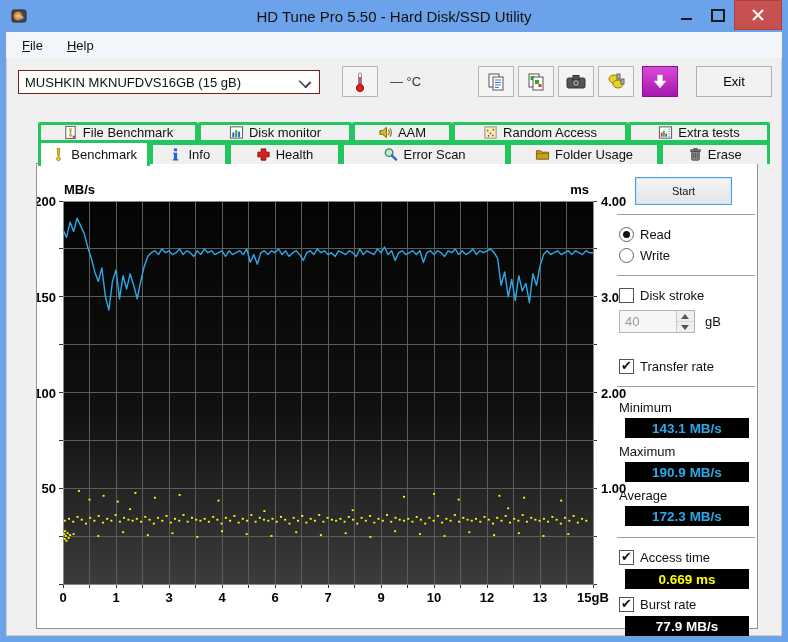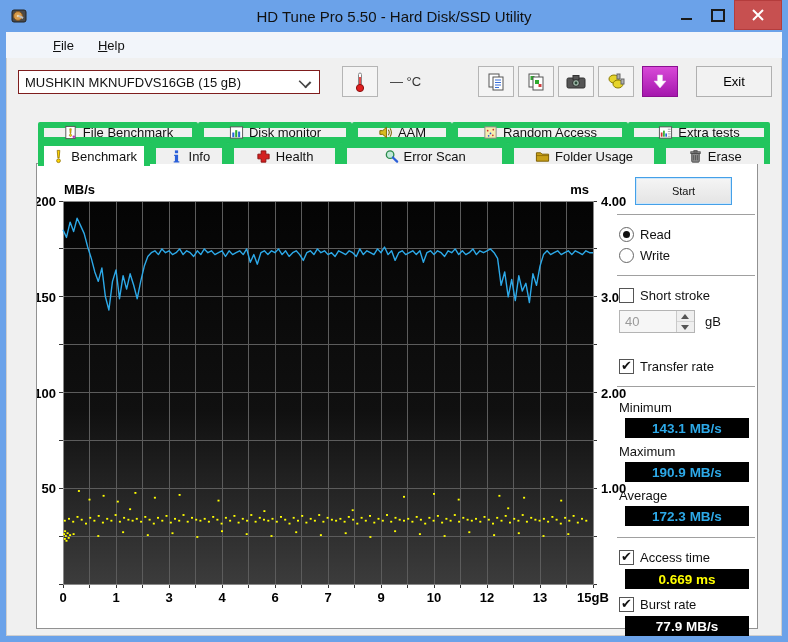--- a/index.html
+++ b/index.html
@@ -9,36 +9,36 @@
   .titlebar{position:absolute;left:0;top:0;width:100%;height:32px;display:flex;align-items:center;}
   .app-icon{margin-left:10px;width:18px;height:18px;}
   .title{position:absolute;left:0;right:0;text-align:center;font-size:15px;color:#111;}
   .winbtns{position:absolute;right:6px;top:0;height:30px;display:flex;align-items:stretch;}
   .wbtn{width:32px;display:flex;align-items:center;justify-content:center;cursor:pointer;}
   .min-glyph{width:11px;height:2px;background:#1a1a1a;margin-top:8px;}
   .max-glyph{width:10px;height:9px;border:2px solid #1a1a1a;background:transparent;}
   .close-btn{width:46px;background:#c75050;border:1px solid #b43c3c;display:flex;align-items:center;justify-content:center;}
   
   .window-body{position:absolute;left:6px;right:6px;top:32px;bottom:6px;background:#f0f0f0;box-shadow:0 0 0 1px #cfcfcf inset;}
-  .menubar{position:absolute;left:0;top:0;right:0;height:26px;background:#f2f5fa;display:flex;align-items:center;font-size:13px;padding-left:31px;}
+  .menubar{position:absolute;left:0;top:0;right:0;height:26px;background:#f2f5fa;display:flex;align-items:center;font-size:13px;}
   .menu-item{display:inline-block;padding:4px 8px;margin-left:8px;color:#111;cursor:default;}
   .menu-item::first-letter{text-decoration:underline;}
   
   .toolbar{position:absolute;left:0;top:26px;right:0;height:58px;}
   .combo{position:absolute;left:12px;top:12px;width:302px;height:24px;background:#fff;border:1px solid #7f1d1d;
     display:flex;align-items:center;font-size:13px;color:#111;padding-left:6px;box-sizing:border-box;}
   .combo .chev{position:absolute;right:9px;top:8px;width:8px;height:8px;border-right:2px solid #444;border-bottom:2px solid #444;transform:rotate(45deg) scale(1,.8);margin-top:-2px;}
   .tool-btn{position:absolute;top:8px;width:36px;height:31px;background:#f4f4f4;border:1px solid #b5b5b5;display:flex;align-items:center;justify-content:center;cursor:pointer;box-sizing:border-box;}
   .temp-label{position:absolute;left:384px;top:16px;font-size:13px;color:#333;}
   .exit-btn{position:absolute;left:690px;top:8px;width:76px;height:31px;background:#f2f2f2;border:1px solid #b0b0b0;
     font-size:13px;display:flex;align-items:center;justify-content:center;cursor:pointer;box-sizing:border-box;}
   
   .tabs1{position:absolute;left:32px;top:90px;width:732px;height:21px;display:flex;z-index:1;}
   .tabs2{position:absolute;left:32px;top:110px;width:732px;height:22px;display:flex;z-index:2;}
-  .tab{display:flex;align-items:center;justify-content:center;gap:5px;background:#f0f0f0;border:6px solid #22c55e;
+  .tab{display:flex;align-items:center;justify-content:center;gap:5px;background:#f0f0f0;border:3px solid #22c55e;
     border-radius:2px 2px 0 0;font-size:13px;color:#111;box-sizing:border-box;height:100%;cursor:pointer;}
   .tabs2 .tab{border-bottom:none;}
   .tab.active{background:#fff;position:relative;top:-2px;height:26px;z-index:4;border-bottom:none;}
   .ti{width:15px;height:15px;flex:0 0 auto;}
   
   .panel{position:absolute;left:30px;top:131px;width:722px;height:466px;background:#fff;border:1px solid #919191;box-sizing:border-box;z-index:1;}
   #chart{position:absolute;left:0;top:0;}
   
   .rcol{position:absolute;left:580px;top:8px;width:138px;display:flex;flex-direction:column;font-size:13px;color:#111;}
   .start-btn{margin:5px 0 0 18px;width:97px;height:28px;background:linear-gradient(#f5f5f5,#e4e4e4);
@@ -541,21 +541,21 @@
           <span>Read</span>
         </div>
         <div class="row">
           <span class="radio"></span>
           <span>Write</span>
         </div>
         <div class="sep"></div>
 
         <div class="row">
           <span class="cb"></span>
-          <span>Short stroke</span>
+          <span>Disk stroke</span>
         </div>
         <div class="spin">
           <div class="spinbox">
             <span class="spinval">40</span>
             <span class="spinarrows">
               <span class="sparrow up"></span>
               <span class="sparrow dn"></span>
             </span>
           </div>
           <span>gB</span>

